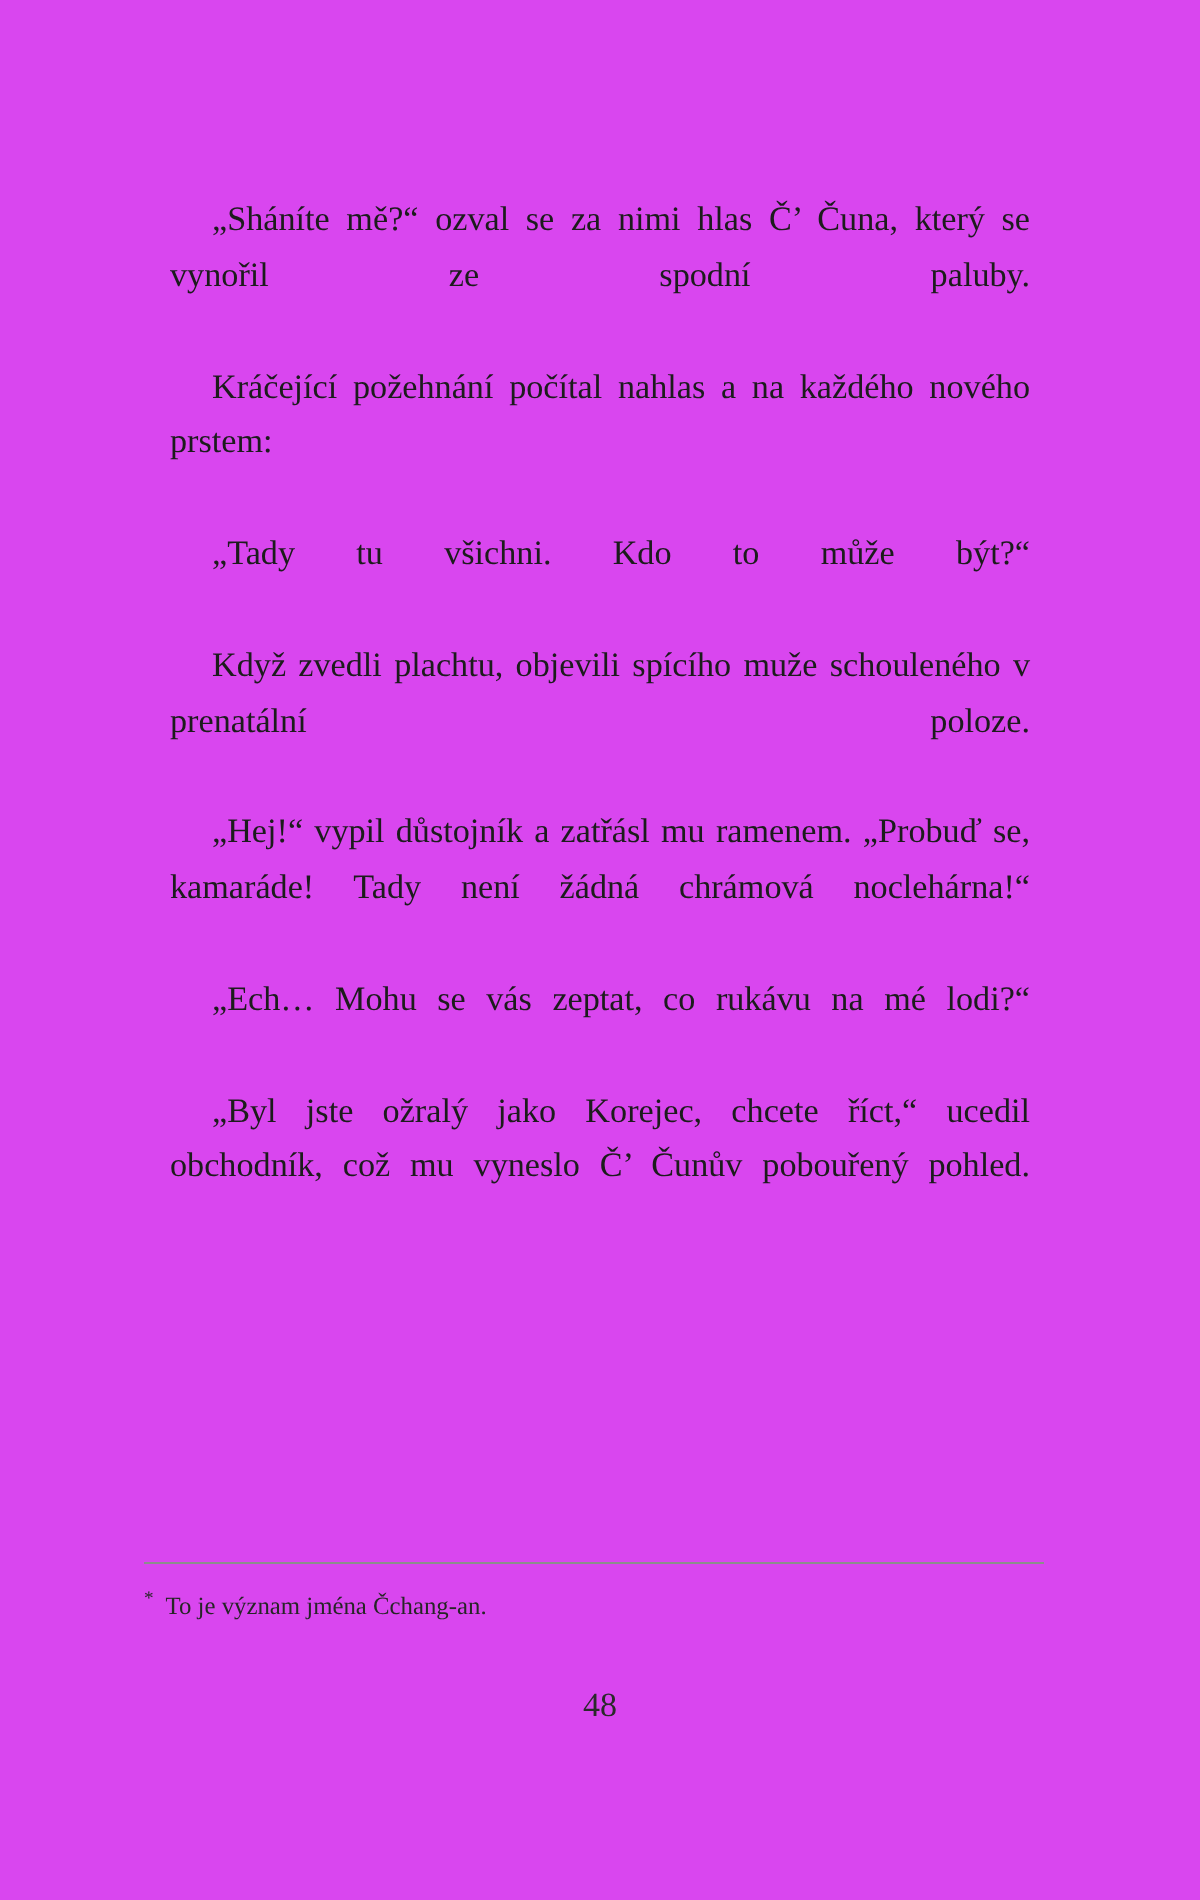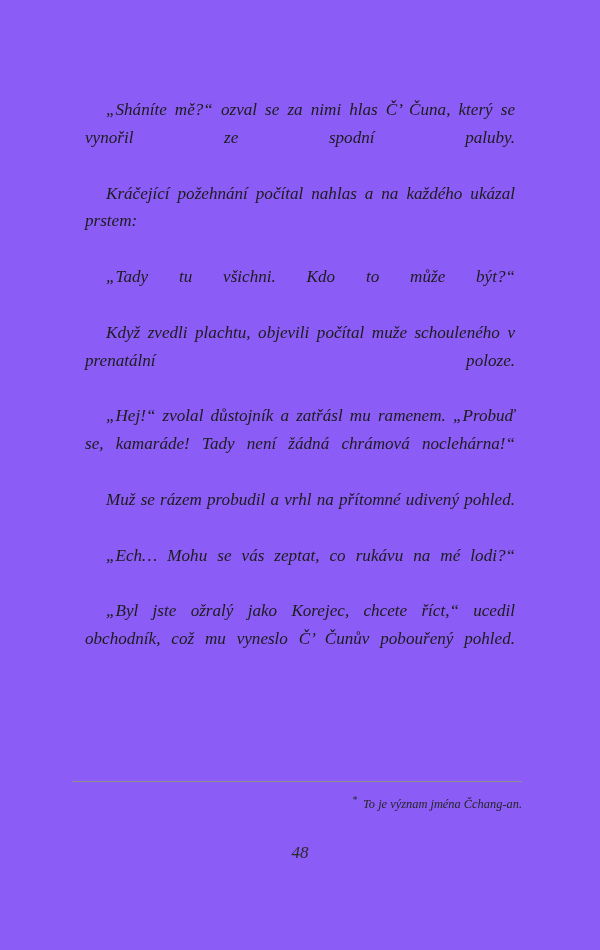--- a/index.html
+++ b/index.html
@@ -12,23 +12,22 @@
     background: #ffffff;
     font-family: "Liberation Serif", "DejaVu Serif", serif;
     color: #1a1a1a;
     overflow: hidden;
   }
 
   .page {
     position: relative;
     width: 600px;
     height: 950px;
-    background: #8b5cf6;
+    background: #d946ef;
     box-sizing: border-box;
-    font-style: italic;
   }
 
   
   .textblock {
     position: absolute;
     left: 85px;
     top: 96px;
     width: 430px;
   }
 
@@ -65,21 +64,21 @@
     height: 1px;
     background: #8d8d8d;
     margin: 0 0 9px 0;
   }
 
   .footnote {
     margin: 0;
     font-size: 12.4px;
     line-height: 17px;
     color: #262626;
-    text-align: right;
+    text-align: left;
     white-space: nowrap;
   }
 
   .footnote .fn-mark {
     display: inline-block;
     vertical-align: super;
     font-size: 9.6px;
     margin-right: 6px;
   }
 
@@ -95,25 +94,24 @@
     color: #2a2a2a;
   }
 </style>
 </head>
 <body>
 
 <div class="page">
 
   <div class="textblock">
     <p class="para">„Sháníte mě?“ ozval se za nimi hlas Č’ Čuna, který se vynořil ze spodní paluby.</p>
-    <p class="para">Kráčející požehnání počítal nahlas a na každého ukázal prstem:</p>
+    <p class="para">Kráčející požehnání počítal nahlas a na každého nového prstem:</p>
     <p class="para">„Tady tu všichni. Kdo to může být?“</p>
-    <p class="para">Když zvedli plachtu, objevili počítal muže schouleného v prenatální poloze.</p>
-    <p class="para">„Hej!“ zvolal důstojník a zatřásl mu ramenem. „Probuď se, kamaráde! Tady není žádná chrámová noclehárna!“</p>
-    <p class="para">Muž se rázem probudil a vrhl na přítomné udivený pohled.</p>
+    <p class="para">Když zvedli plachtu, objevili spícího muže schouleného v prenatální poloze.</p>
+    <p class="para">„Hej!“ vypil důstojník a zatřásl mu ramenem. „Probuď se, kamaráde! Tady není žádná chrámová noclehárna!“</p>
     <p class="para">„Ech… Mohu se vás zeptat, co rukávu na mé lodi?“</p>
     <p class="para">„Byl jste ožralý jako Korejec, chcete říct,“ ucedil obchodník, což mu vyneslo Č’ Čunův pobouřený pohled.</p>
 
   </div>
 
   <div class="footnote-area">
     <div class="footnote-rule"></div>
     <p class="footnote"><span class="fn-mark">*</span><span>To je význam jména Čchang-an.</span></p>
   </div>
 

